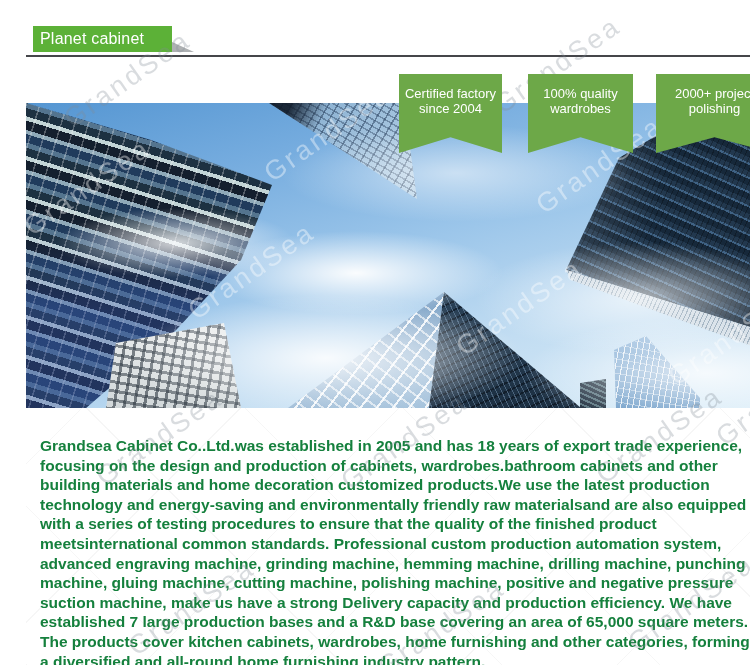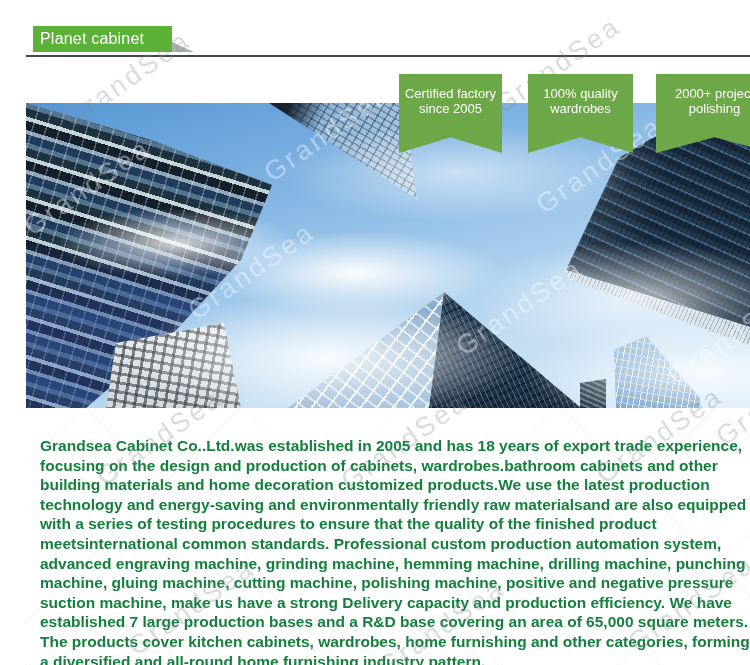--- a/index.html
+++ b/index.html
@@ -119,21 +119,21 @@
     <div class="bld bld-center-right"></div>
     <div class="bld bld-right-slab"></div>
     <div class="bld bld-right-lower"></div>
     <div class="bld bld-sliver"></div>
     <div class="bld bld-small-right"></div>
     <div class="clouds"></div>
   </div>
 
   <div class="ribbon ribbon-1">
     <span>Certified factory</span>
-    <span>since 2005</span>
+    <span>since 2004</span>
   </div>
   <div class="ribbon ribbon-2">
     <span>100% quality</span>
     <span>wardrobes</span>
   </div>
   <div class="ribbon ribbon-3">
     <span>2000+ project</span>
     <span>polishing</span>
   </div>
 

